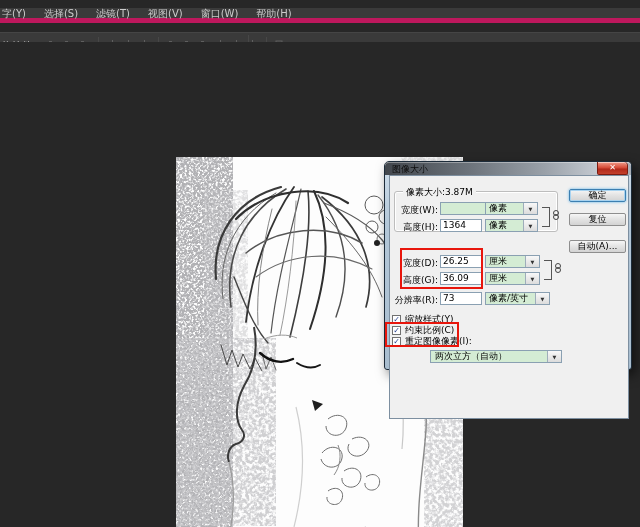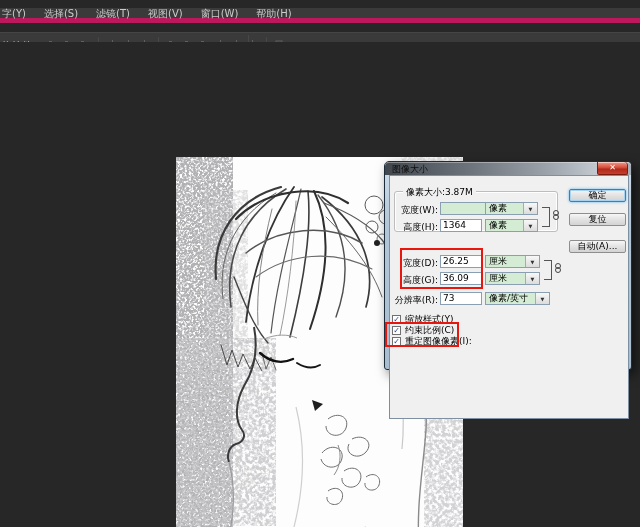--- a/index.html
+++ b/index.html
@@ -333,20 +333,24 @@
       </div>
       <div class="chk-row" style="left:2px; top:148px;">
         <span class="chk-box">✓</span>
         <span class="chk-label">约束比例(C)</span>
       </div>
       <div class="chk-row" style="left:2px; top:159px;">
         <span class="chk-box">✓</span>
         <span class="chk-label">重定图像像素(I):</span>
       </div>
 
+      <div class="resample-dd">
+        <span class="unit-text">两次立方（自动）</span>
+        <span class="dd-arrow-btn">▼</span>
+      </div>
 
       <div class="dlg-btn default" style="top:13px;">确定</div>
       <div class="dlg-btn" style="top:37px;">复位</div>
       <div class="dlg-btn" style="top:64px;">自动(A)...</div>
 
       <div class="annotation" style="left:10px; top:72px; width:83px; height:41px;"></div>
       <div class="annotation" style="left:-5px; top:146px; width:74px; height:25px;"></div>
     </div>
   </div>
 </div>

